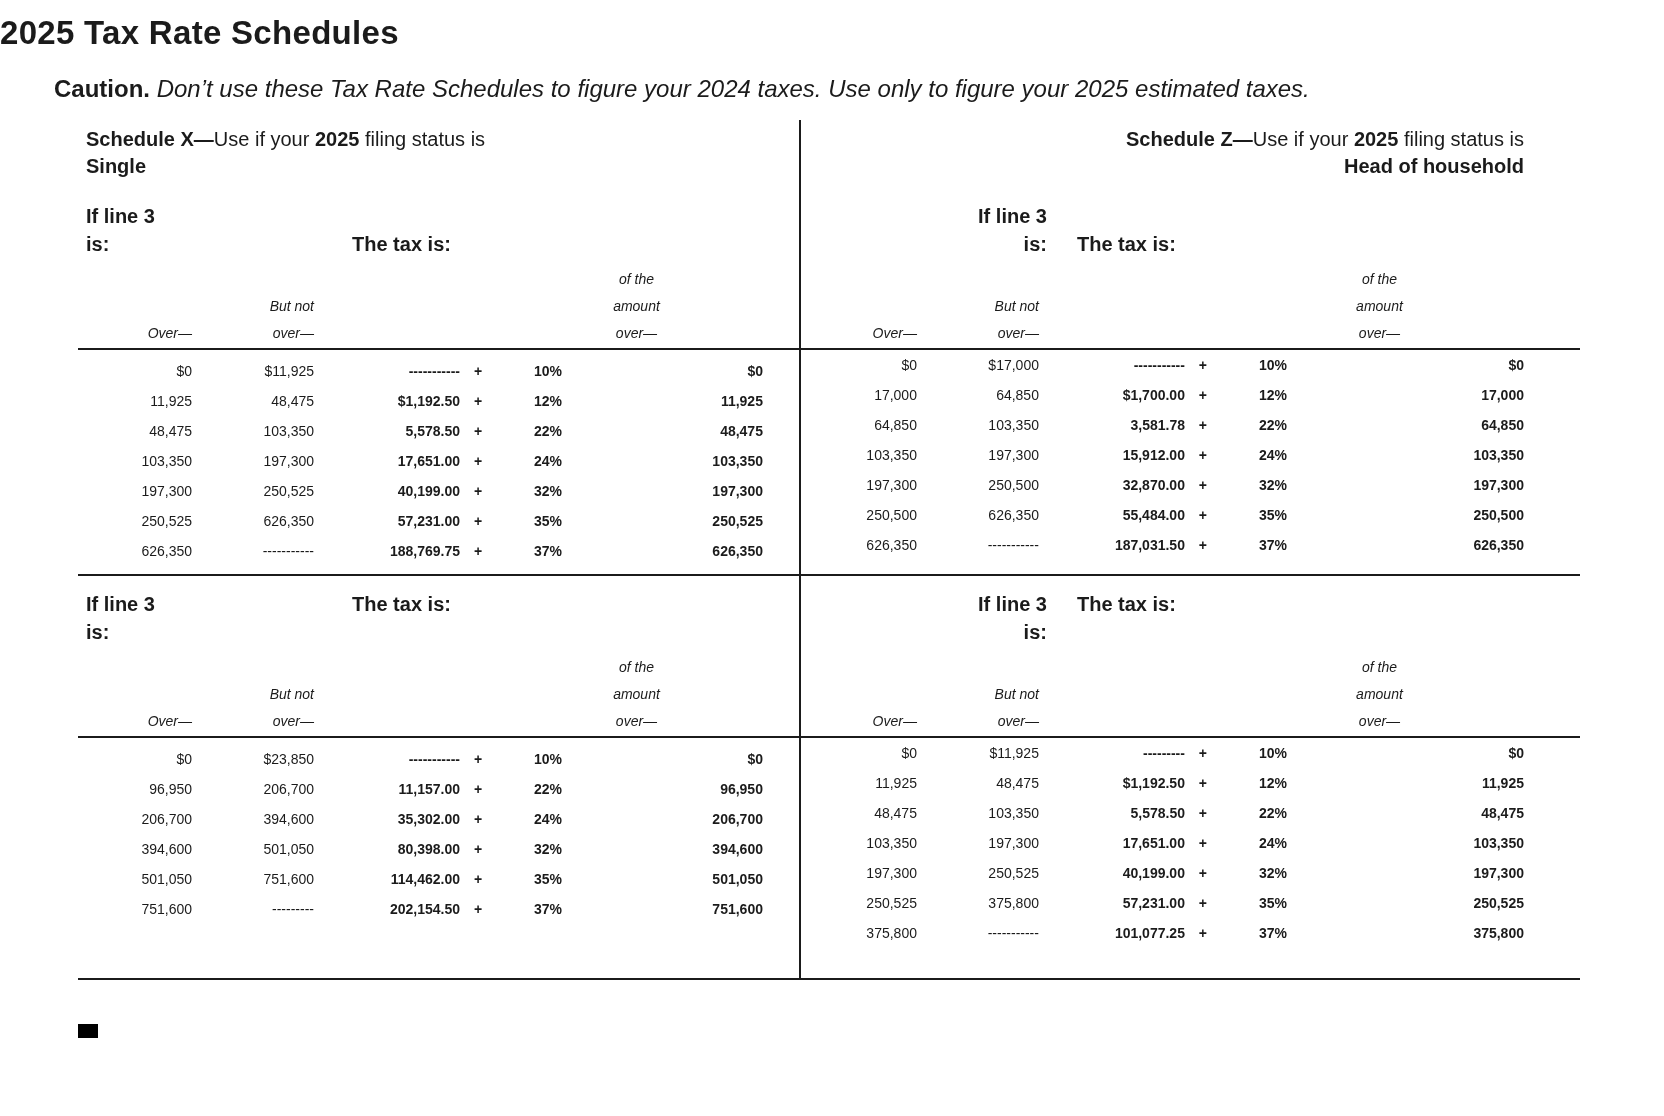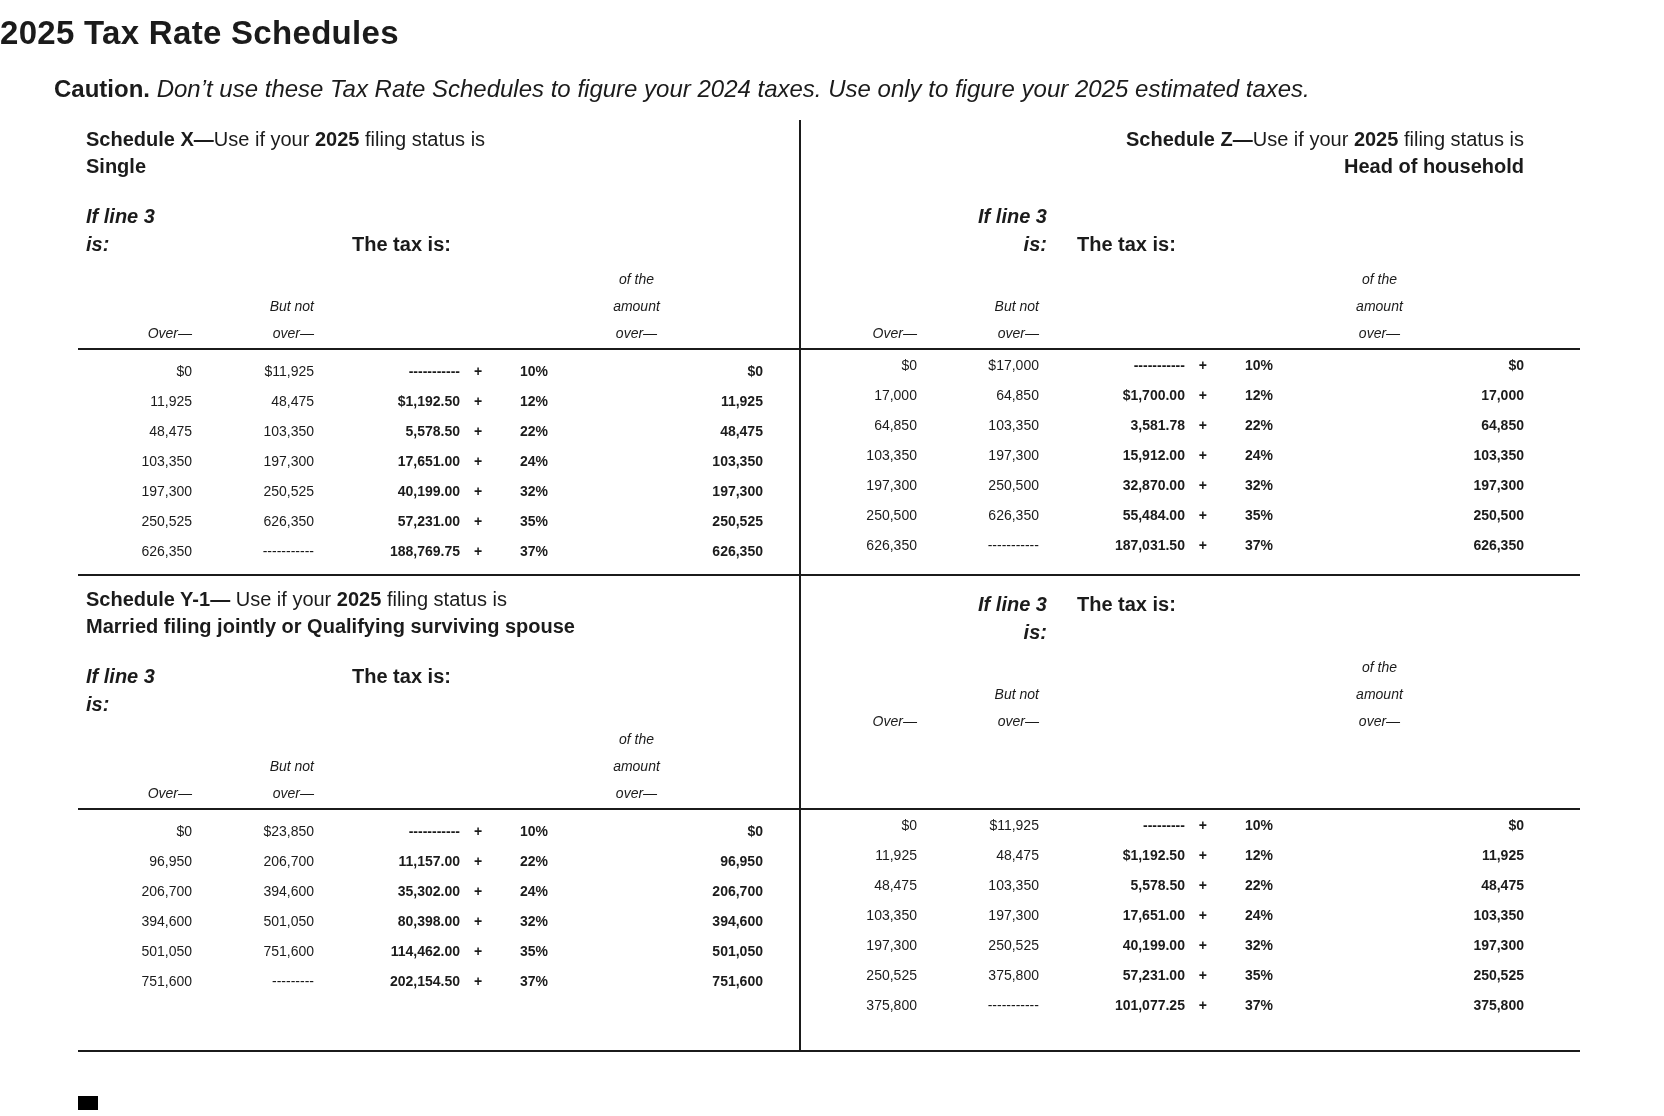--- a/index.html
+++ b/index.html
@@ -29,41 +29,41 @@
   }
 
   .band { display:grid; grid-template-columns:48% 52%; }
   .half { padding:0 36px 0 8px; }
   .half.r { padding:0 56px 0 12px; }
 
   .sched-head { font-size:20px; line-height:27px; padding-top:6px; min-height:68px; }
   .band.heads2 .sched-head { padding-top:10px; min-height:72px; }
 
   .if-row { display:flex; margin-top:14px; min-height:56px; font-weight:bold; font-size:20px; line-height:28px; }
-  .if-col { width:236px;font-style:italic; }
+  .if-col { width:236px; }
   .taxis { padding-left:30px; }
   .band.top .taxis { padding-top:28px; }
 
   hr.rule { border:none; border-top:2px solid #1b1b1b; margin:0; }
 
   table.grid { width:100%; border-collapse:collapse; table-layout:fixed; font-size:14px; }
   col.c1 { width:106px; } col.c2 { width:122px; } col.c3 { width:146px; }
   col.c4 { width:36px; }  col.c5 { width:66px; }
 
   .headgrid { margin-top:2px; margin-bottom:7px; }
   .headgrid td { height:27px; vertical-align:bottom; }
   .r { text-align:right; }
   .amt { text-align:center; padding-right:52px; font-style:italic; }
 
   .tablepad { padding-top:6px; padding-bottom:8px; }
   .band.tables2 .half { padding-bottom:30px; }
   .bodygrid td { height:30px; vertical-align:middle; }
   .bodygrid .num { text-align:right; }
   .bodygrid .plus { text-align:center; }
-  .bodygrid .rate { text-align:center; padding-left:10px; }
+  .bodygrid .rate { text-align:right; padding-left:10px; }
 
   .page-mark { width:20px; height:14px; background:#000; margin:44px 0 0 78px; }
 </style>
 </head>
 <body>
 
 <h1 class="title">2025 Tax Rate Schedules</h1>
 
 <p class="caution"><span class="lbl">Caution.</span> <span class="txt">Don’t use these Tax Rate Schedules to figure your 2024 taxes. Use only to figure your 2025 estimated taxes.</span></p>
 
@@ -303,21 +303,20 @@
 </tbody>
       </table>
     </div>
   </div>
 
   <hr class="rule">
 
   <div class="band heads heads2">
 
     <div class="half l">
-      <div class="sched-head"><span class="b">Schedule Y-1—</span><span> Use if your </span><span class="b">2025</span><span> filing status is</span><br><span class="b">Married filing jointly or Qualifying surviving spouse</span></div>
       <div class="if-row">
         <div class="if-col"><span>If line 3</span><br><span>is:</span></div>
         <div class="taxis">The tax is:</div>
       </div>
       <table class="grid headgrid">
         <colgroup>
             <col class="c1">
             <col class="c2">
             <col class="c3">
             <col class="c4">

